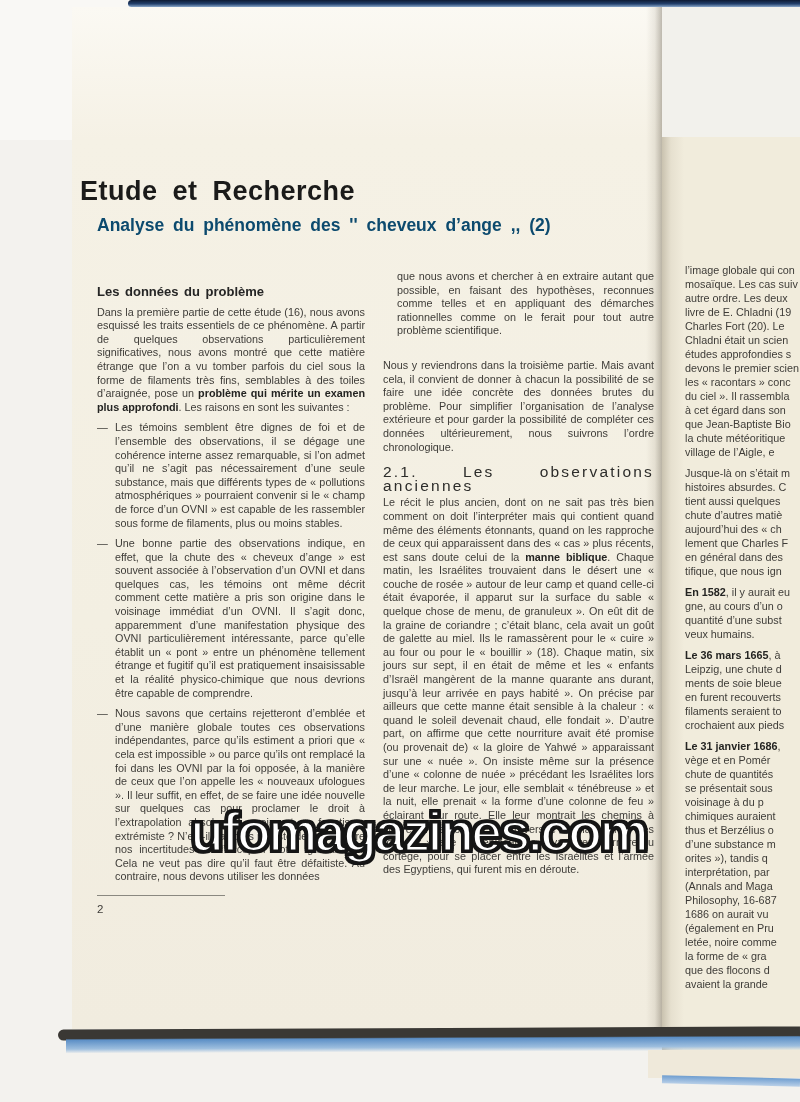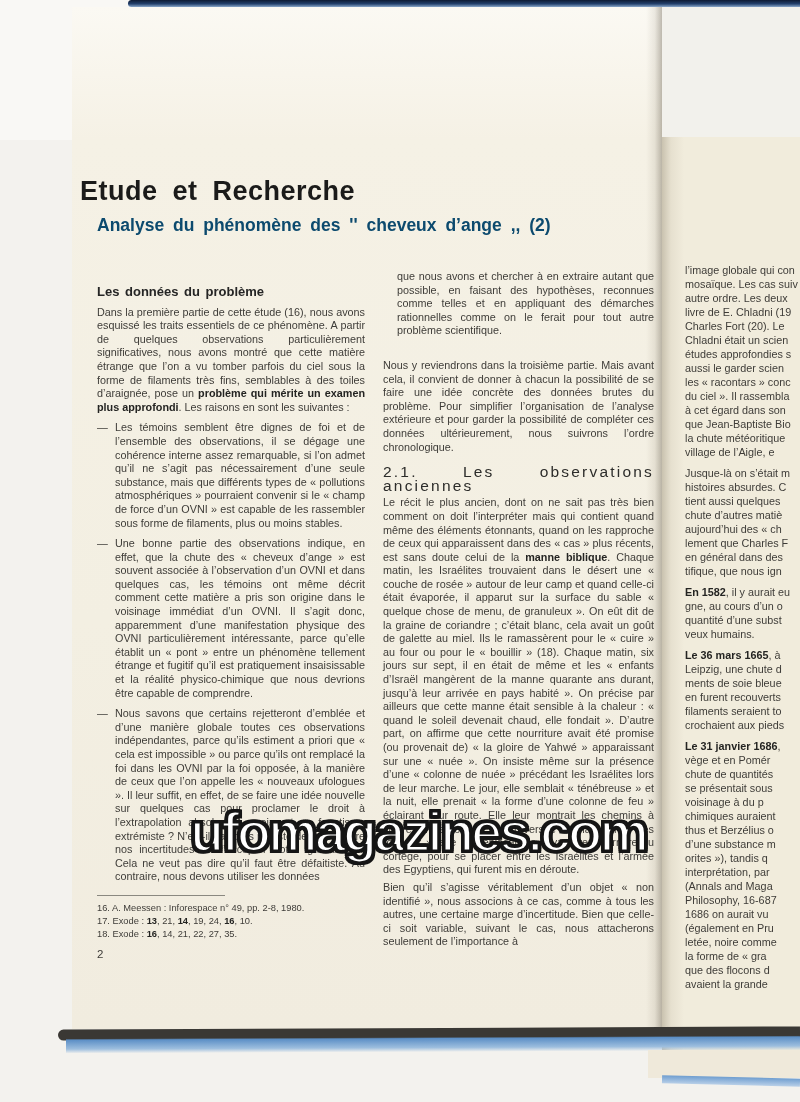--- a/index.html
+++ b/index.html
@@ -95,46 +95,40 @@
       <div class="bullet">
         <span class="dash">—</span>
         <span class="btxt">Une bonne partie des observations indique, en effet, que la chute des « cheveux d’ange » est souvent associée à l’observation d’un OVNI et dans quelques cas, les témoins ont même décrit comment cette matière a pris son origine dans le voisinage immédiat d’un OVNI. Il s’agit donc, apparemment d’une manifestation physique des OVNI particulièrement intéressante, parce qu’elle établit un « pont » entre un phénomène tellement étrange et fugitif qu’il est pratiquement insaisissable et la réalité physico-chimique que nous devrions être capable de comprendre.</span>
       </div>
       <div class="bullet">
         <span class="dash">—</span>
         <span class="btxt">Nous savons que certains rejetteront d’emblée et d’une manière globale toutes ces observations indépendantes, parce qu’ils estiment a priori que « cela est impossible » ou parce qu’ils ont remplacé la foi dans les OVNI par la foi opposée, à la manière de ceux que l’on appelle les « nouveaux ufologues ». Il leur suffit, en effet, de se faire une idée nouvelle sur quelques cas pour proclamer le droit à l’extrapolation absolue. A quoi sert ce fanatisme extrémiste ? N’est-il pas plus réaliste de reconnaître nos incertitudes et d’accepter notre ignorance ? Cela ne veut pas dire qu’il faut être défaitiste. Au contraire, nous devons utiliser les données</span>
       </div>
     </div>
   <hr class="fn-rule">
-  <div>
-      <div class="fn-line">16. A. Meessen : Inforespace n° 49, pp. 2-8, 1980.</div>
-      <div class="fn-line">17. Exode : <b>13</b>, 21, <b>14</b>, 19, 24, <b>16</b>, 10.</div>
-      <div class="fn-line">18. Exode : <b>16</b>, 14, 21, 22, 27, 35.</div>
-    </div>
   <div class="page-num">2</div>
 </div>
 
 <div class="col2 bt">
   <p class="cont">que nous avons et chercher à en extraire autant que possible, en faisant des hypothèses, reconnues comme telles et en appliquant des démarches rationnelles comme on le ferait pour tout autre problème scientifique.</p>
   <p class="p1">Nous y reviendrons dans la troisième partie. Mais avant cela, il convient de donner à chacun la possibilité de se faire une idée concrète des données brutes du problème. Pour simplifier l’organisation de l’analyse extérieure et pour garder la possibilité de compléter ces données ultérieurement, nous suivrons l’ordre chronologique.</p>
   <div class="sec2-head">2.1. Les observations anciennes</div>
   <p class="p2">Le récit le plus ancien, dont on ne sait pas très bien comment on doit l’interpréter mais qui contient quand même des éléments étonnants, quand on les rapproche de ceux qui apparaissent dans des « cas » plus récents, est sans doute celui de la <b>manne biblique</b>. Chaque matin, les Israélites trouvaient dans le désert une « couche de rosée » autour de leur camp et quand celle-ci était évaporée, il apparut sur la surface du sable « quelque chose de menu, de granuleux ». On eût dit de la graine de coriandre ; c’était blanc, cela avait un goût de galette au miel. Ils le ramassèrent pour le « cuire » au four ou pour le « bouillir » (18). Chaque matin, six jours sur sept, il en était de même et les « enfants d’Israël mangèrent de la manne quarante ans durant, jusqu’à leur arrivée en pays habité ». On précise par ailleurs que cette manne était sensible à la chaleur : « quand le soleil devenait chaud, elle fondait ». D’autre part, on affirme que cette nourriture avait été promise (ou provenait de) « la gloire de Yahwé » apparaissant sur une « nuée ». On insiste même sur la présence d’une « colonne de nuée » précédant les Israélites lors de leur marche. Le jour, elle semblait « ténébreuse » et la nuit, elle prenait « la forme d’une colonne de feu » éclairant leur route. Elle leur montrait les chemins à suivre, mais lors de la traversée de la « mer des roseaux », elle se déplacait de l’avant vers l’arrière du cortège, pour se placer entre les Israélites et l’armée des Egyptiens, qui furent mis en déroute.</p>
-  <p class="p3">Bien qu’il s’agisse véritablement d’un objet « non identifié », nous associons à ce cas, comme à tous les autres, une certaine marge d’incertitude. Bien que celle-ci soit variable, suivant le cas, nous attacherons seulement de l’importance à</p>
 </div>
 
 <div class="col3">
     <div class="c3p">
       <div class="c3l">l’image globale qui con</div>
       <div class="c3l">mosaïque. Les cas suiv</div>
       <div class="c3l">autre ordre. Les deux</div>
       <div class="c3l">livre de E. Chladni (19</div>
       <div class="c3l">Charles Fort (20). Le</div>
       <div class="c3l">Chladni était un scien</div>
       <div class="c3l">études approfondies s</div>
-      <div class="c3l">aussi le garder scien</div>
+      <div class="c3l">devons le premier scien</div>
       <div class="c3l">les « racontars » conc</div>
       <div class="c3l">du ciel ». Il rassembla</div>
       <div class="c3l">à cet égard dans son</div>
       <div class="c3l">que Jean-Baptiste Bio</div>
       <div class="c3l">la chute météoritique</div>
       <div class="c3l">village de l’Aigle, e</div>
     </div>
     <div class="c3p">
       <div class="c3l">Jusque-là on s’était m</div>
       <div class="c3l">histoires absurdes. C</div>

